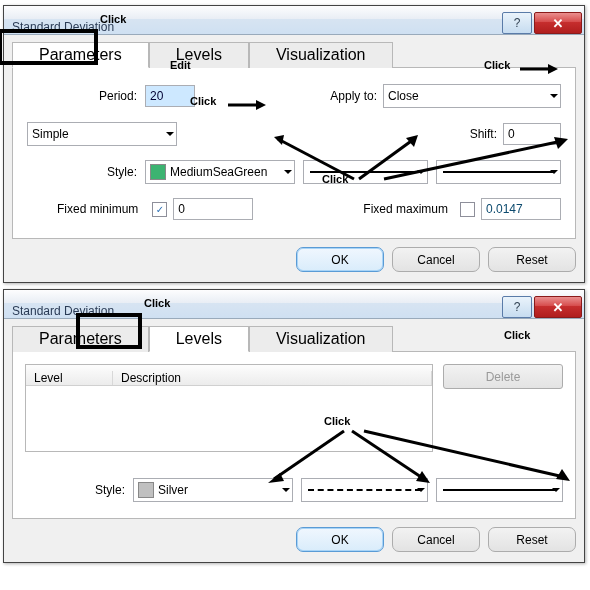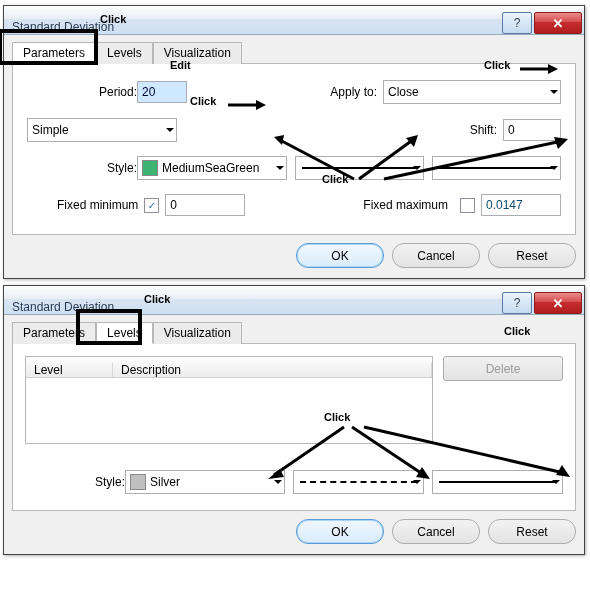--- a/index.html
+++ b/index.html
@@ -3,37 +3,37 @@
 <meta charset="utf-8">
 <style>
 body{margin:0;padding:5px 3px;font-family:"Segoe UI",Tahoma,sans-serif;font-size:12px;background:#fff;color:#000}
 .dialog{border:1px solid #444;margin-bottom:6px;width:580px;box-shadow:1px 1px 3px rgba(0,0,0,0.3)}
 .titlebar{height:28px;background:linear-gradient(to bottom,#fdfdfe 0%,#e9eef5 45%,#d7e4f2 46%,#cfe0f2 100%);display:flex;align-items:flex-end;padding-left:8px;color:#2a3b55;font-size:12px;border-bottom:1px solid #9ab}
 .titlebar .spacer{flex:1}
 .tbtn{width:28px;height:20px;margin-right:2px;border:1px solid #5a7ba8;background:linear-gradient(to bottom,#eaf3fb,#c6dcf0);border-radius:2px;display:flex;align-items:center;justify-content:center;font-size:12px;color:#345}
 .tbtn.close{width:46px;background:linear-gradient(to bottom,#ea8f8f 0%,#d64b4b 45%,#c62e2e 46%,#b01e1e 100%);border-color:#8a1a1a;color:#fff;font-weight:bold;font-size:13px}
 .body{background:#f0f0f0;padding:6px 8px 10px 8px;position:relative}
 .tabs{display:flex;margin-bottom:0;position:relative;top:1px}
-.tab{padding:3px 10px;background:#ececec;border:1px solid #b8b8b8;border-bottom:none;font-size:12px;cursor:pointer}
+.tab{padding:3px 26px;background:#ececec;border:1px solid #b8b8b8;border-bottom:none;font-size:16px;cursor:pointer}
 .tab.active{background:#fff;border-bottom:1px solid #fff}
 .panel{border:1px solid #b8b8b8;background:#fff;padding:16px 14px 14px 14px}
 .row{display:flex;align-items:center;margin-bottom:14px}
-.lbl{width:110px;text-align:right;font-size:12px}
+.lbl{width:110px;text-align:right;padding-right:8px;font-size:12px}
 .lbl2{width:70px;text-align:right;padding-right:6px;font-size:12px}
 .inp{border:1px solid #abadb3;background:#fff;height:18px;padding:1px 4px;font-size:12px;font-family:inherit}
 .sel{border:1px solid #abadb3;background:#fff;height:22px;display:flex;align-items:center;padding:0 4px;position:relative}
 .sel .arrow{position:absolute;right:2px;top:50%;transform:translateY(-50%);width:0;height:0;border-left:4px solid transparent;border-right:4px solid transparent;border-top:4px solid #000}
 .swatch{width:14px;height:14px;border:1px solid #888;margin-right:4px;display:inline-block}
 .linebox{border:1px solid #abadb3;background:#fff;height:22px;display:flex;align-items:center;padding:0 6px;position:relative;flex:1;margin-left:8px}
 .linebox .arrow{position:absolute;right:2px;top:50%;transform:translateY(-50%);width:0;height:0;border-left:4px solid transparent;border-right:4px solid transparent;border-top:4px solid #000}
 .solid{border-top:2px solid #000;width:100%}
 .dashed{border-top:2px dashed #000;width:100%}
 .chk{width:13px;height:13px;border:1px solid #8e8f9a;background:#fff;display:flex;align-items:center;justify-content:center;font-size:10px;color:#2a6fb5}
 .btnrow{display:flex;justify-content:flex-end;gap:8px;margin-top:8px}
-.btn{width:86px;height:23px;border:1px solid #acacac;background:linear-gradient(to bottom,#f2f2f2,#e3e3e3);border-radius:12px;display:flex;align-items:center;justify-content:center;font-size:12px;cursor:pointer}
+.btn{width:86px;height:23px;border:1px solid #acacac;background:linear-gradient(to bottom,#f2f2f2,#e3e3e3);border-radius:7px;display:flex;align-items:center;justify-content:center;font-size:12px;cursor:pointer}
 .btn.default{border-color:#5a9bd5;box-shadow:0 0 0 1px #a8d4f7 inset;background:linear-gradient(to bottom,#f0f7fe,#d9ecfb)}
 .sidebtn{width:118px;height:23px;border:1px solid #acacac;background:linear-gradient(to bottom,#f2f2f2,#e3e3e3);border-radius:3px;display:flex;align-items:center;justify-content:center;font-size:12px;margin-bottom:8px}
 .sidebtn.dis{color:#9a9a9a}
 .listview{border:1px solid #b8b8b8;background:#fff;height:86px;flex:1}
 .lvhdr{display:flex;background:linear-gradient(to bottom,#fdfdfd,#ececec);border-bottom:1px solid #d0d0d0;height:20px;align-items:flex-end;font-size:12px}
 .lvh{padding:0 8px;border-right:1px solid #d8d8d8}
 .annot{position:absolute;font-weight:bold;font-size:11px;font-family:Arial,sans-serif;pointer-events:none;color:#000}
 .hl{position:absolute;border:4px solid #000;pointer-events:none}
 svg.ann{position:absolute;pointer-events:none}
 </style>

